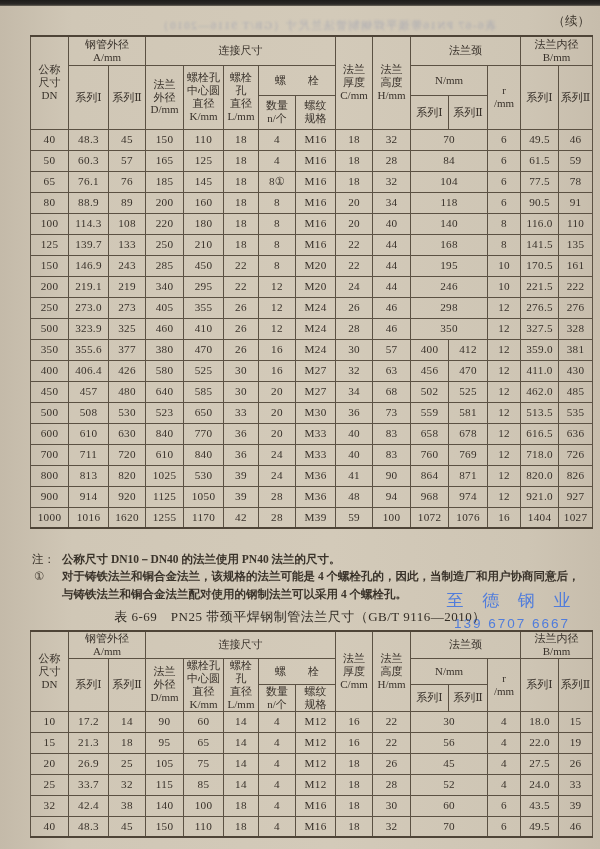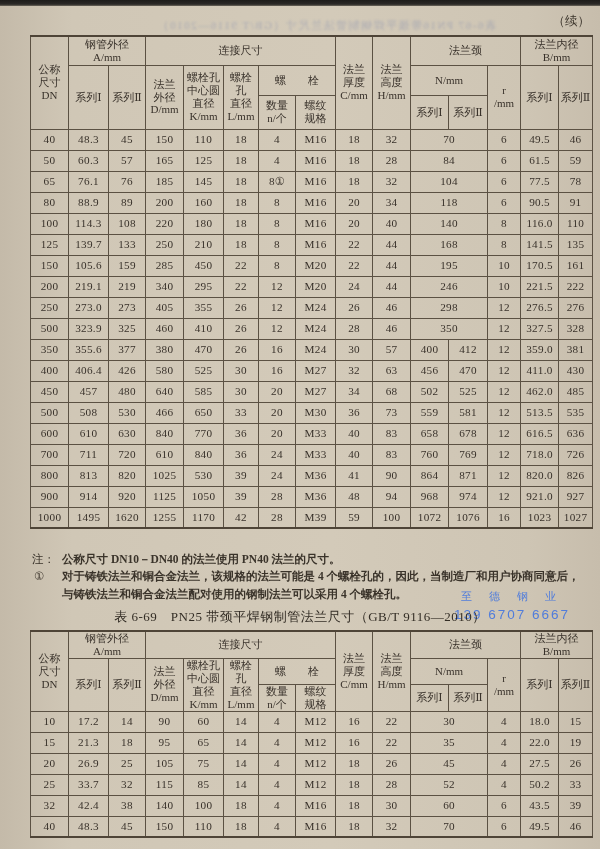--- a/index.html
+++ b/index.html
@@ -69,21 +69,21 @@
     position:absolute; top:608px; left:0; width:600px;
     text-align:center; font-weight:normal; font-size:13px;
     color:#332d25; letter-spacing:0.5px;
   }
   .watermark {
     position:absolute; top:589px; right:4px; width:168px;
     text-align:center; color:rgba(52,108,228,0.82);
     font-family:"Liberation Sans",sans-serif;
     line-height:1.45;
   }
-  .watermark .wm1 { font-size:11px; letter-spacing:7px; }
+  .watermark .wm1 { font-size:17px; letter-spacing:7px; }
   .watermark .wm2 { font-size:13.5px; letter-spacing:2px; }
 </style>
 </head>
 <body>
 
 <div class="page">
   <div class="topbar"></div>
   <div class="showthrough">表6-67 PN16带颈平焊钢制管法兰尺寸（GB/T 9116—2010）</div>
   <div class="continued">（续）</div>
 
@@ -244,22 +244,22 @@
           <td>M16</td>
           <td>22</td>
           <td>44</td>
           <td colspan="2">168</td>
           <td>8</td>
           <td>141.5</td>
           <td>135</td>
         </tr>
         <tr>
           <td>150</td>
-          <td>105.6</td>
-          <td>159</td>
+          <td>146.9</td>
+          <td>243</td>
           <td>285</td>
           <td>450</td>
           <td>22</td>
           <td>8</td>
           <td>M20</td>
           <td>22</td>
           <td>44</td>
           <td colspan="2">195</td>
           <td>10</td>
           <td>170.5</td>
@@ -361,21 +361,21 @@
           <td>502</td>
           <td>525</td>
           <td>12</td>
           <td>462.0</td>
           <td>485</td>
         </tr>
         <tr>
           <td>500</td>
           <td>508</td>
           <td>530</td>
-          <td>466</td>
+          <td>523</td>
           <td>650</td>
           <td>33</td>
           <td>20</td>
           <td>M30</td>
           <td>36</td>
           <td>73</td>
           <td>559</td>
           <td>581</td>
           <td>12</td>
           <td>513.5</td>
@@ -444,33 +444,33 @@
           <td>48</td>
           <td>94</td>
           <td>968</td>
           <td>974</td>
           <td>12</td>
           <td>921.0</td>
           <td>927</td>
         </tr>
         <tr>
           <td>1000</td>
-          <td>1495</td>
+          <td>1016</td>
           <td>1620</td>
           <td>1255</td>
           <td>1170</td>
           <td>42</td>
           <td>28</td>
           <td>M39</td>
           <td>59</td>
           <td>100</td>
           <td>1072</td>
           <td>1076</td>
           <td>16</td>
-          <td>1023</td>
+          <td>1404</td>
           <td>1027</td>
         </tr>
       </tbody>
   </table>
 
   <div class="notes">
     <div class="note-row">
       <span class="nlab">注：</span>
       <span class="ntxt">公称尺寸 DN10－DN40 的法兰使用 PN40 法兰的尺寸。</span>
     </div>
@@ -573,21 +573,21 @@
           <td>15</td>
           <td>21.3</td>
           <td>18</td>
           <td>95</td>
           <td>65</td>
           <td>14</td>
           <td>4</td>
           <td>M12</td>
           <td>16</td>
           <td>22</td>
-          <td colspan="2">35</td>
+          <td colspan="2">56</td>
           <td>4</td>
           <td>22.0</td>
           <td>19</td>
         </tr>
         <tr>
           <td>20</td>
           <td>26.9</td>
           <td>25</td>
           <td>105</td>
           <td>75</td>
@@ -607,21 +607,21 @@
           <td>32</td>
           <td>115</td>
           <td>85</td>
           <td>14</td>
           <td>4</td>
           <td>M12</td>
           <td>18</td>
           <td>28</td>
           <td colspan="2">52</td>
           <td>4</td>
-          <td>50.2</td>
+          <td>24.0</td>
           <td>33</td>
         </tr>
         <tr>
           <td>32</td>
           <td>42.4</td>
           <td>38</td>
           <td>140</td>
           <td>100</td>
           <td>18</td>
           <td>4</td>

